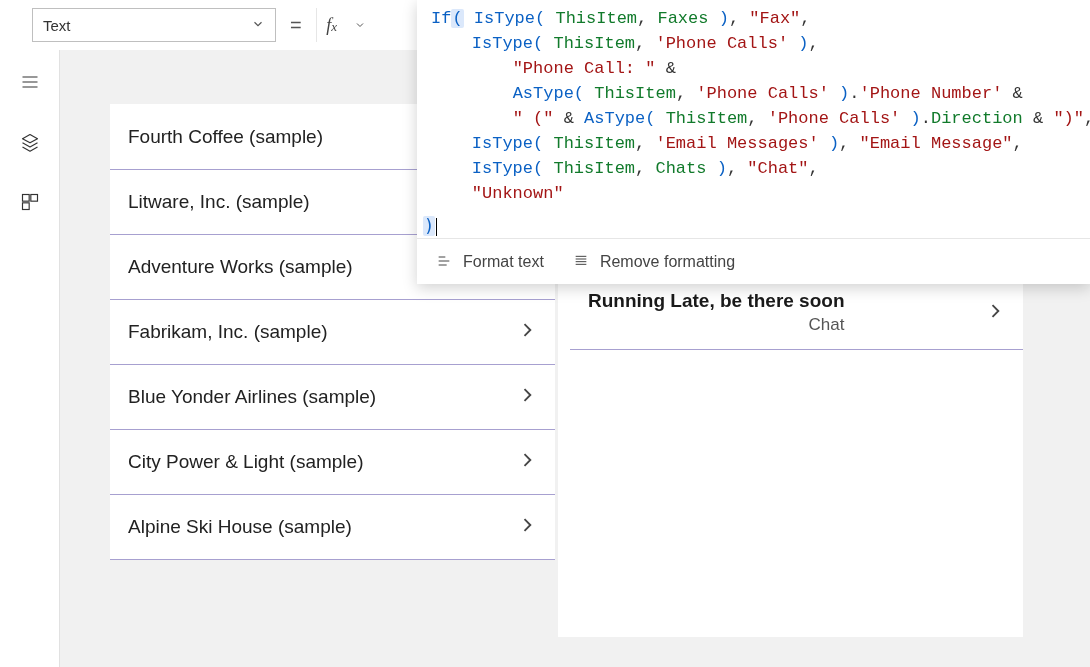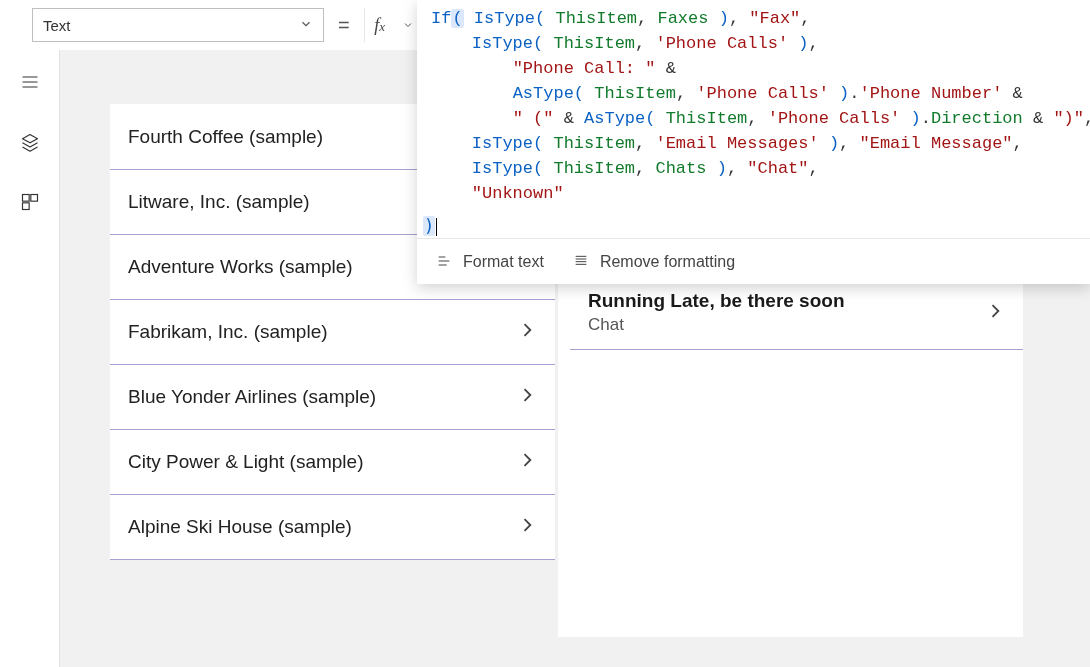--- a/index.html
+++ b/index.html
@@ -13,21 +13,21 @@
   }
   .rail svg { width: 20px; height: 20px; stroke: #333; fill: none; stroke-width: 1.4; }
 
   
   .propbar {
     position: absolute; left: 0; top: 3px; right: 0; height: 44px;
     display: flex; align-items: center; gap: 10px; padding-left: 32px;
     font-size: 14px; color: #333;
   }
   .prop-select {
-    width: 292px; height: 34px; border: 1px solid #bfbfbf; display: flex;
+    width: 244px; height: 34px; border: 1px solid #bfbfbf; display: flex;
     align-items: center; justify-content: space-between; padding: 0 10px;
     background: #fff; font-size: 15px; color: #333;
   }
   .eq { font-size: 20px; color: #555; padding: 0 4px; }
   .fx-box {
     width: 60px; height: 34px; border-left: 1px solid #e6e6e6; display: flex;
     align-items: center; justify-content: center; gap: 17px; color: #444;
   }
   .fx-box .fx { font-family: "Times New Roman", serif; font-style: italic; font-size: 18px; }
 
@@ -85,21 +85,21 @@
   
   .activities {
     position: absolute; left: 498px; top: 54px; width: 465px; bottom: 30px;
     background: #fff;
   }
   .act-scroll{
     position:absolute; left:12px; top:0; right:0; bottom:0; overflow:hidden;
   }
   .act-row {
     padding: 12px 18px 14px 18px; border-bottom: 1px solid #a7a0d0;
-    display:flex; align-items:center; justify-content:space-between;
+    display:flex; align-items:center; justify-content:space-between;text-align:right;
   }
   .act-title { font-size: 19px; font-weight: 600; color: #1a1a1a; }
   .act-sub   { font-size: 17px; color: #555; margin-top:3px; }
   .act-row svg { width: 20px; height: 20px; stroke: #444; stroke-width: 2.2; fill: none; flex-shrink:0; }
   
   .act-partial{
     padding: 0 18px 10px 18px; border-bottom:1px solid #a7a0d0;
     display:flex; align-items:flex-end; justify-content:space-between; height:30px;
   }
   .act-partial .act-sub{ margin:0; }

